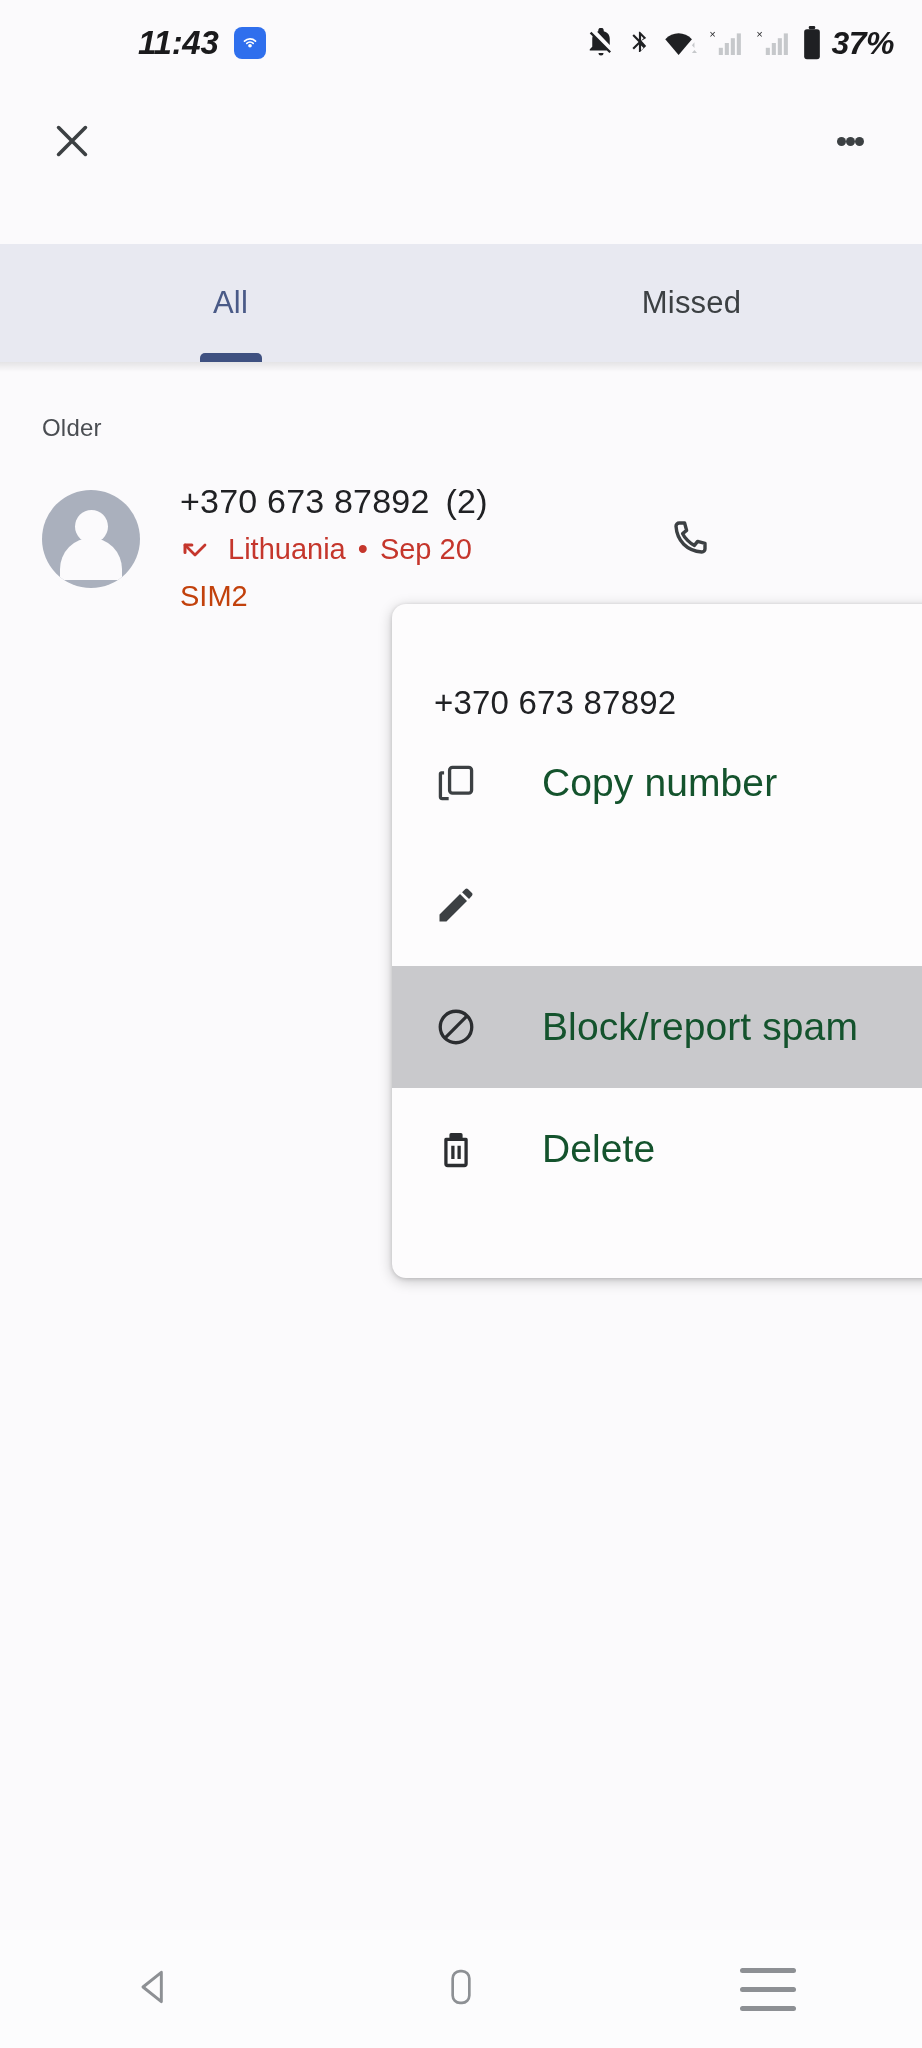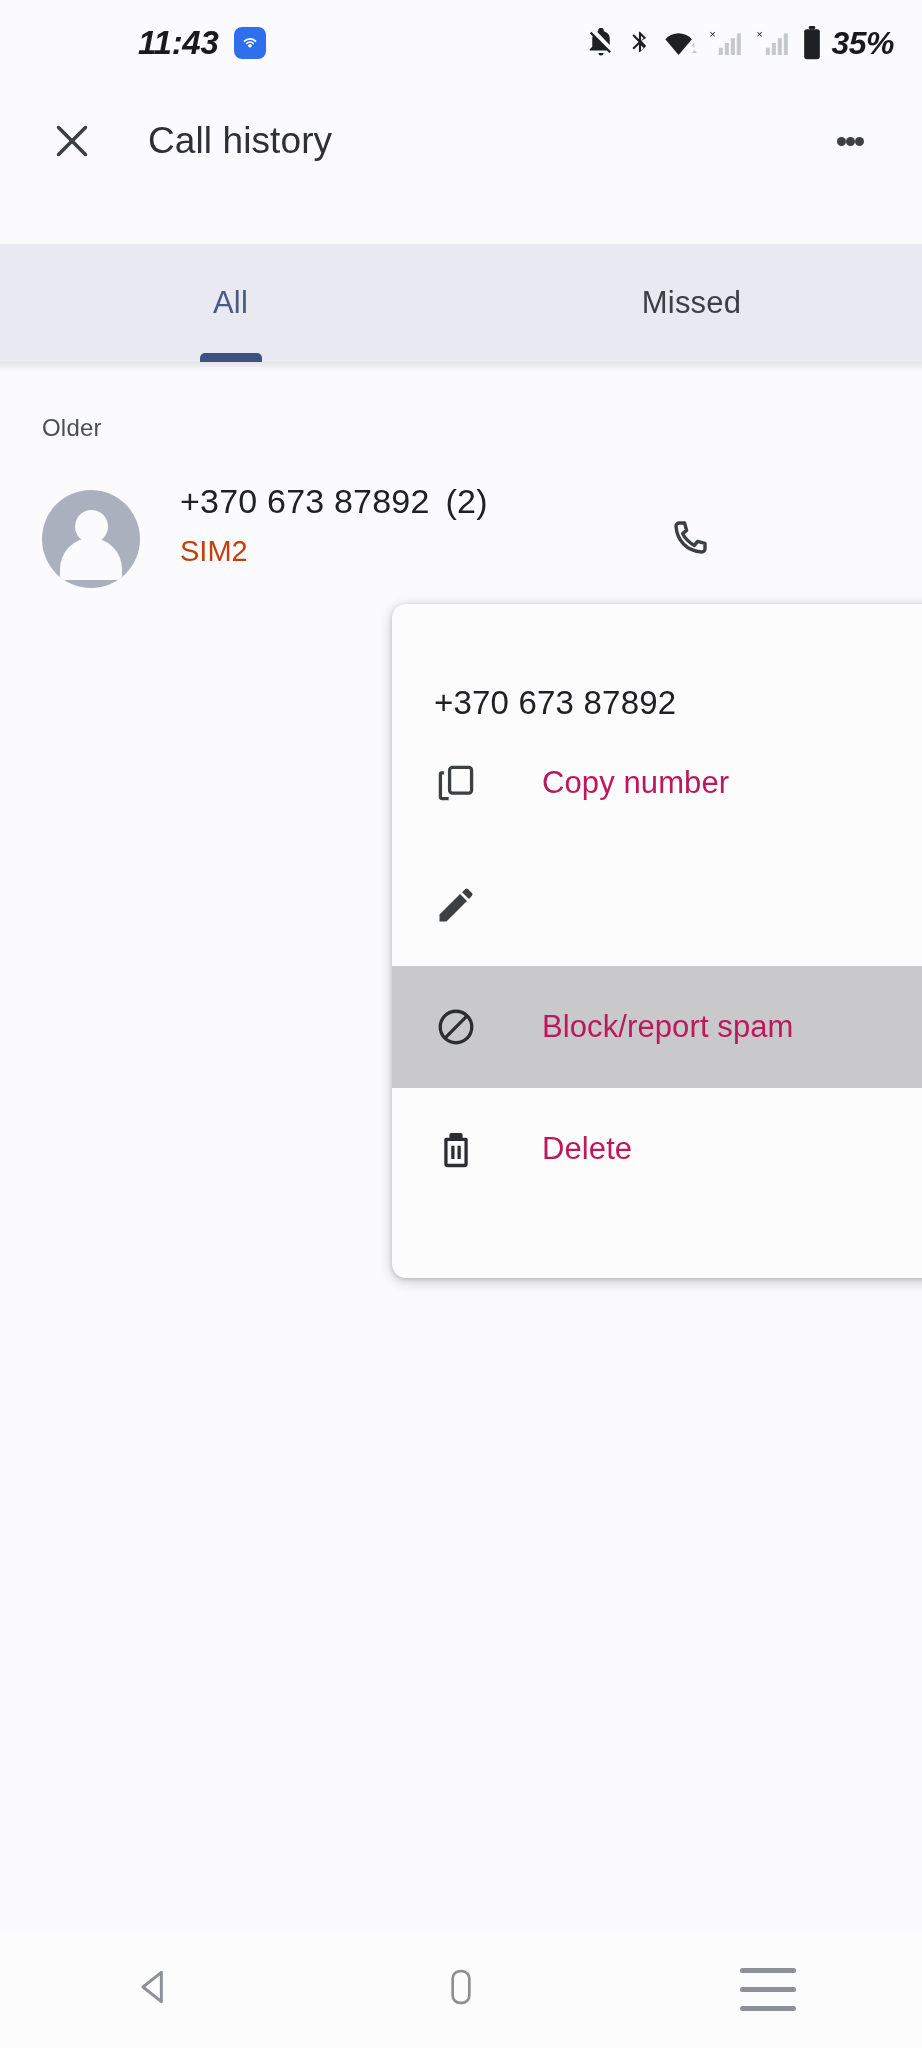--- a/index.html
+++ b/index.html
@@ -80,21 +80,21 @@
     background:#fdfcfd;
     border-radius:14px;
     box-shadow:0 3px 14px rgba(0,0,0,.22), 0 1px 4px rgba(0,0,0,.14);
     overflow:hidden;
     padding-bottom:68px;
   }
   .popup-title{ font-size:33px; color:#202124; padding:80px 0 0 42px; letter-spacing:.2px; }
   .menu-item{ display:flex; align-items:center; height:122px; padding-left:42px; }
   .menu-item.highlight{ background:#c9c9cc; }
   .menu-icon{ width:54px; display:flex; align-items:center; justify-content:flex-start; }
-  .menu-label{ font-size:31px; color:#be185d; margin-left:54px; letter-spacing:.1px;}
+  .menu-label{ font-size:39px; color:#14532d; margin-left:54px; letter-spacing:.1px;}
 
   
   .navbar{
     position:absolute; bottom:0; left:0; width:922px; height:118px;
     background:#fcfcfd; display:flex; align-items:center;
   }
   .nav-btn{ flex:1; display:flex; align-items:center; justify-content:center; }
   .nav-line{ width:56px;height:5px;background:#8d9094;border-radius:3px;margin:7px 0;}
 </style>
 </head>
@@ -146,31 +146,30 @@
         <rect x="19" y="9" width="3.4" height="14"></rect>
         <rect x="24" y="5" width="3.4" height="18"></rect>
       </svg>
     </span>
     <span>
       <svg width="20" height="34" viewBox="0 0 14 26" fill="#1f2023">
         <rect x="4.5" y="0" width="5" height="2.4" rx="1"></rect>
         <rect x="1" y="2.4" width="12" height="23" rx="2.2"></rect>
       </svg>
     </span>
-    <span class="sb-batt-text">35%</span>
+    <span class="sb-batt-text">37%</span>
   </div>
 </div>
 
 <div class="appbar">
   <div class="appbar-close">
     <svg width="46" height="46" viewBox="0 0 24 24" fill="none" stroke="#3c4043" stroke-width="1.9" stroke-linecap="round">
       <path d="M5 5 L19 19 M19 5 L5 19"></path>
     </svg>
   </div>
-  <div class="appbar-title">Call history</div>
   <div class="appbar-more">
     <span class="dot"></span>
     <span class="dot"></span>
     <span class="dot"></span>
   </div>
 </div>
 
 <div class="tabbar">
   <div class="tab active">
     <span class="tab-label">All</span>
@@ -187,20 +186,31 @@
 
   <div class="call-row">
     <div class="avatar">
       <span class="head"></span>
       <span class="body"></span>
     </div>
     <div class="call-main">
       <div>
         <span class="call-number">+370 673 87892</span><span class="call-number call-count">(2)</span>
       </div>
+      <div class="call-sub">
+        <span class="missed-ico">
+          <svg width="30" height="30" viewBox="0 0 24 24" fill="none" stroke="#c5362c" stroke-width="2.2" stroke-linecap="round" stroke-linejoin="round">
+            <path d="M4 8 L12 16 L20 8"></path>
+            <path d="M4 8 L4 14 M4 8 L9.5 8" stroke-width="2.4"></path>
+          </svg>
+        </span>
+        <span>Lithuania</span>
+        <span style="margin:0 12px">•</span>
+        <span>Sep 20</span>
+      </div>
       <div class="call-sim">SIM2</div>
     </div>
     <div class="call-action">
       <svg width="48" height="48" viewBox="0 0 24 24" fill="none" stroke="#3c4043" stroke-width="1.7" stroke-linejoin="round">
         <path d="M6.6 4.5 L9.3 4.5 L10.3 8.2 L8.3 9.8 C9.3 12 12 14.7 14.2 15.7 L15.8 13.7 L19.5 14.7 L19.5 17.4 C19.5 18.3 18.8 19 17.9 19 C10.5 18.5 5.5 13.5 5 6.1 C5 5.2 5.7 4.5 6.6 4.5 Z"></path>
       </svg>
     </div>
   </div>
 </div>
 

